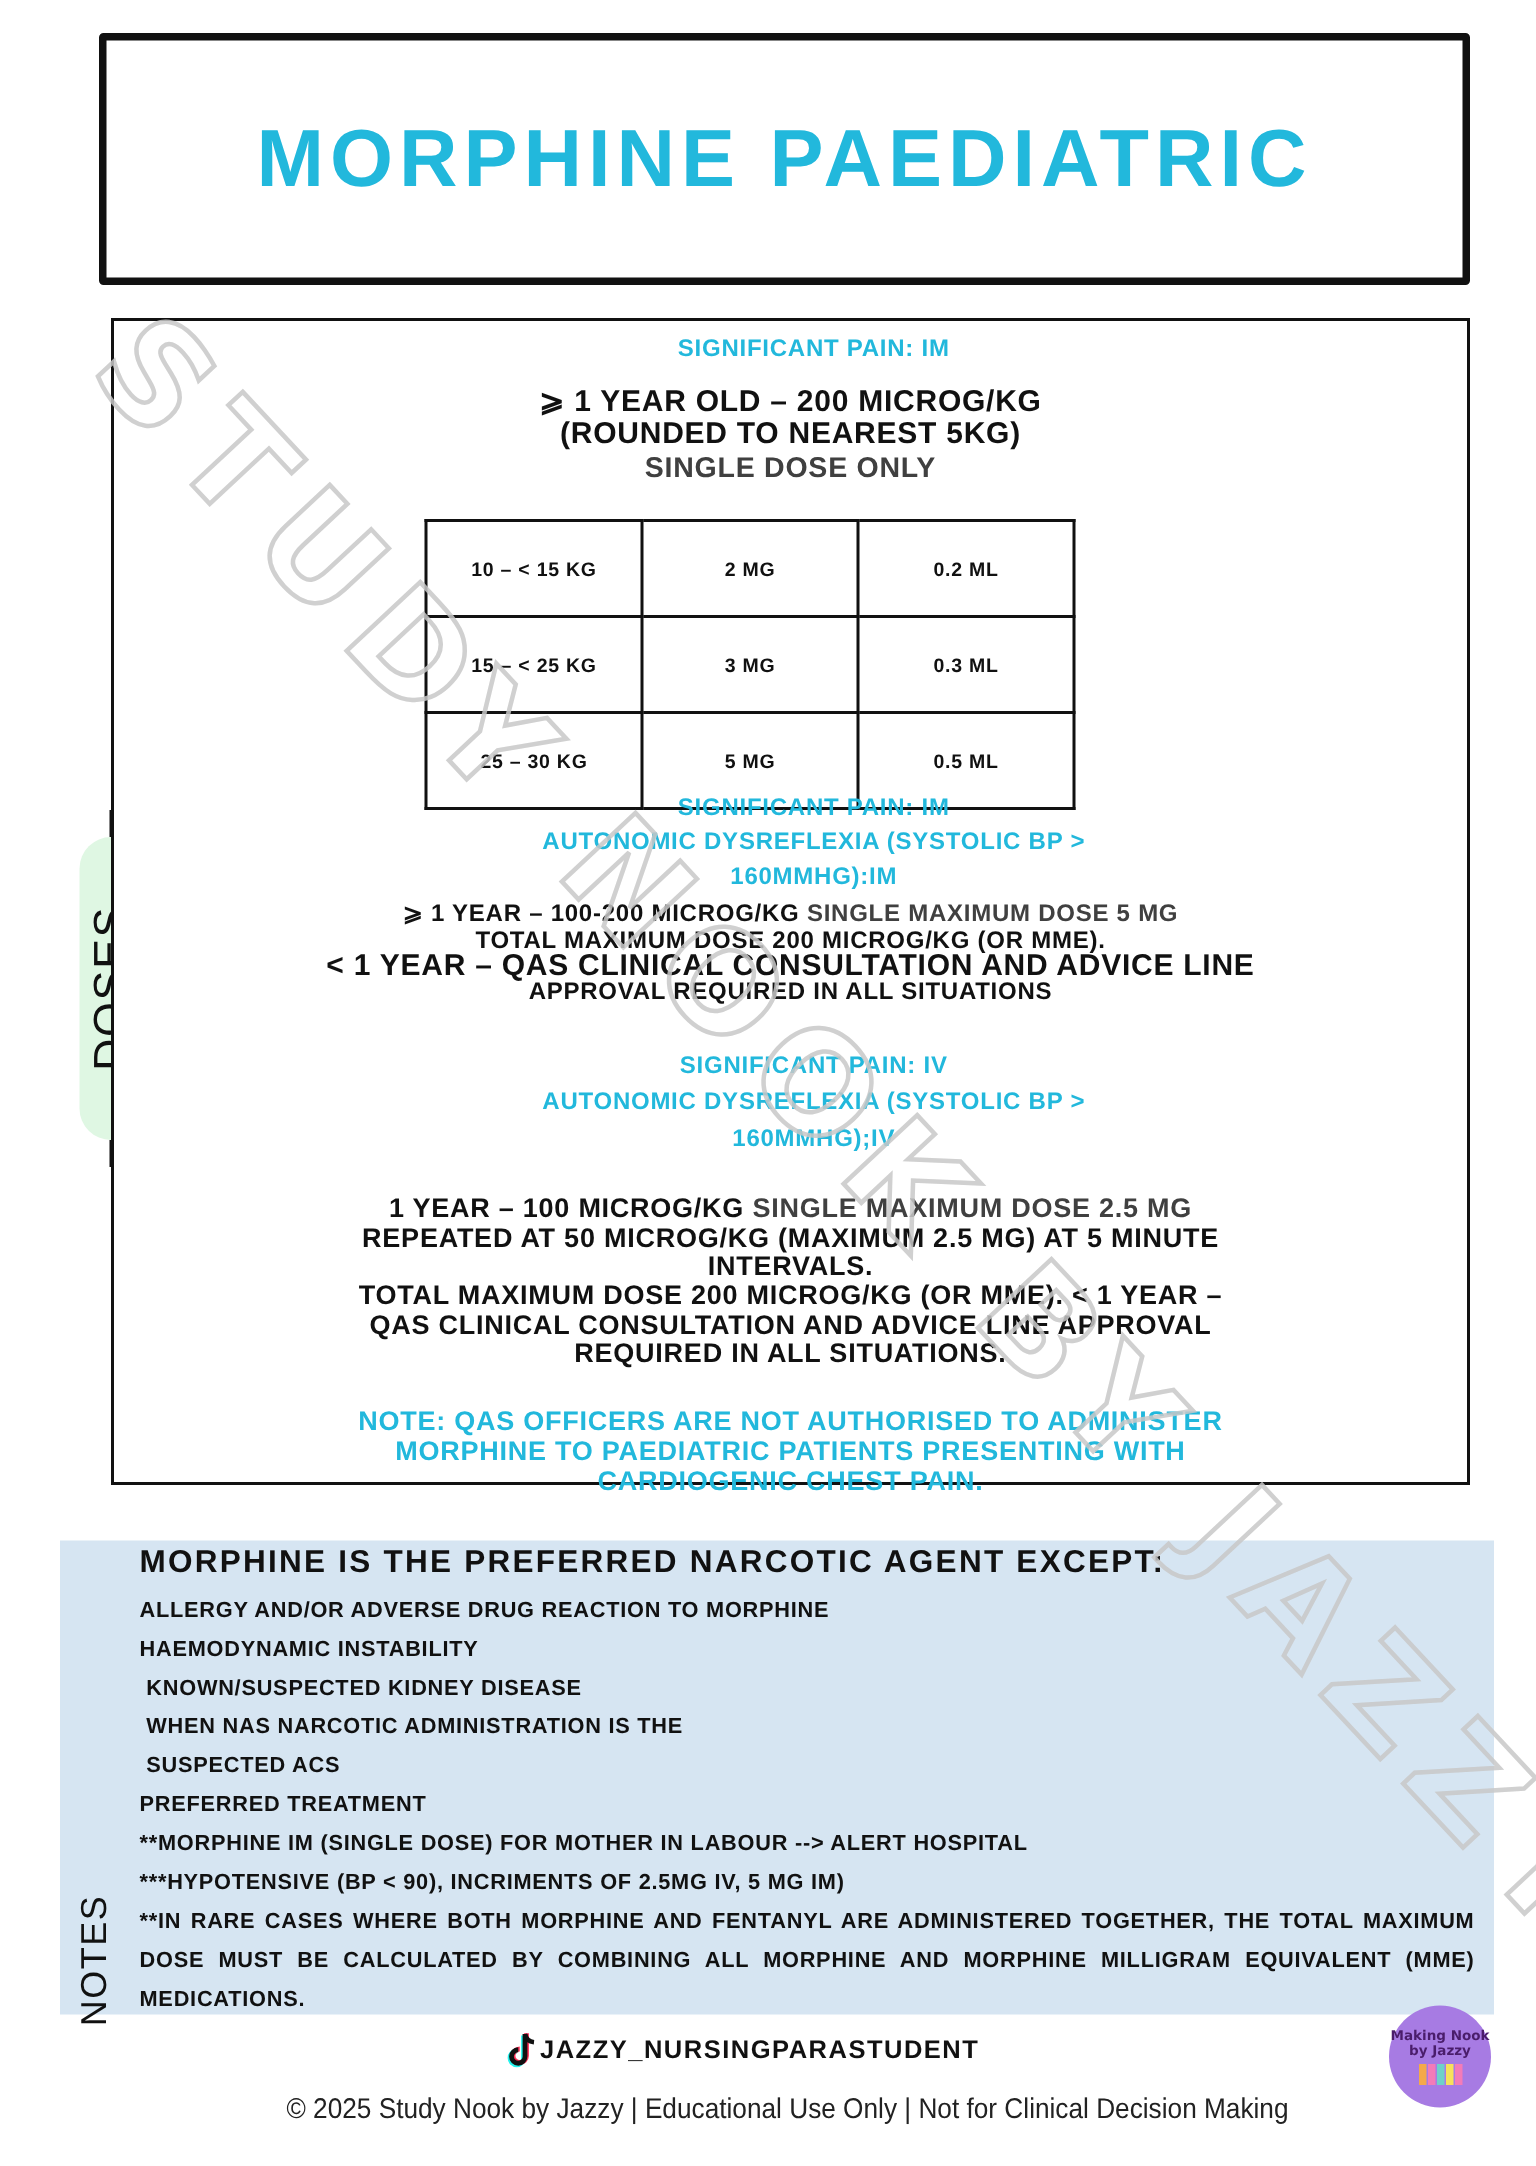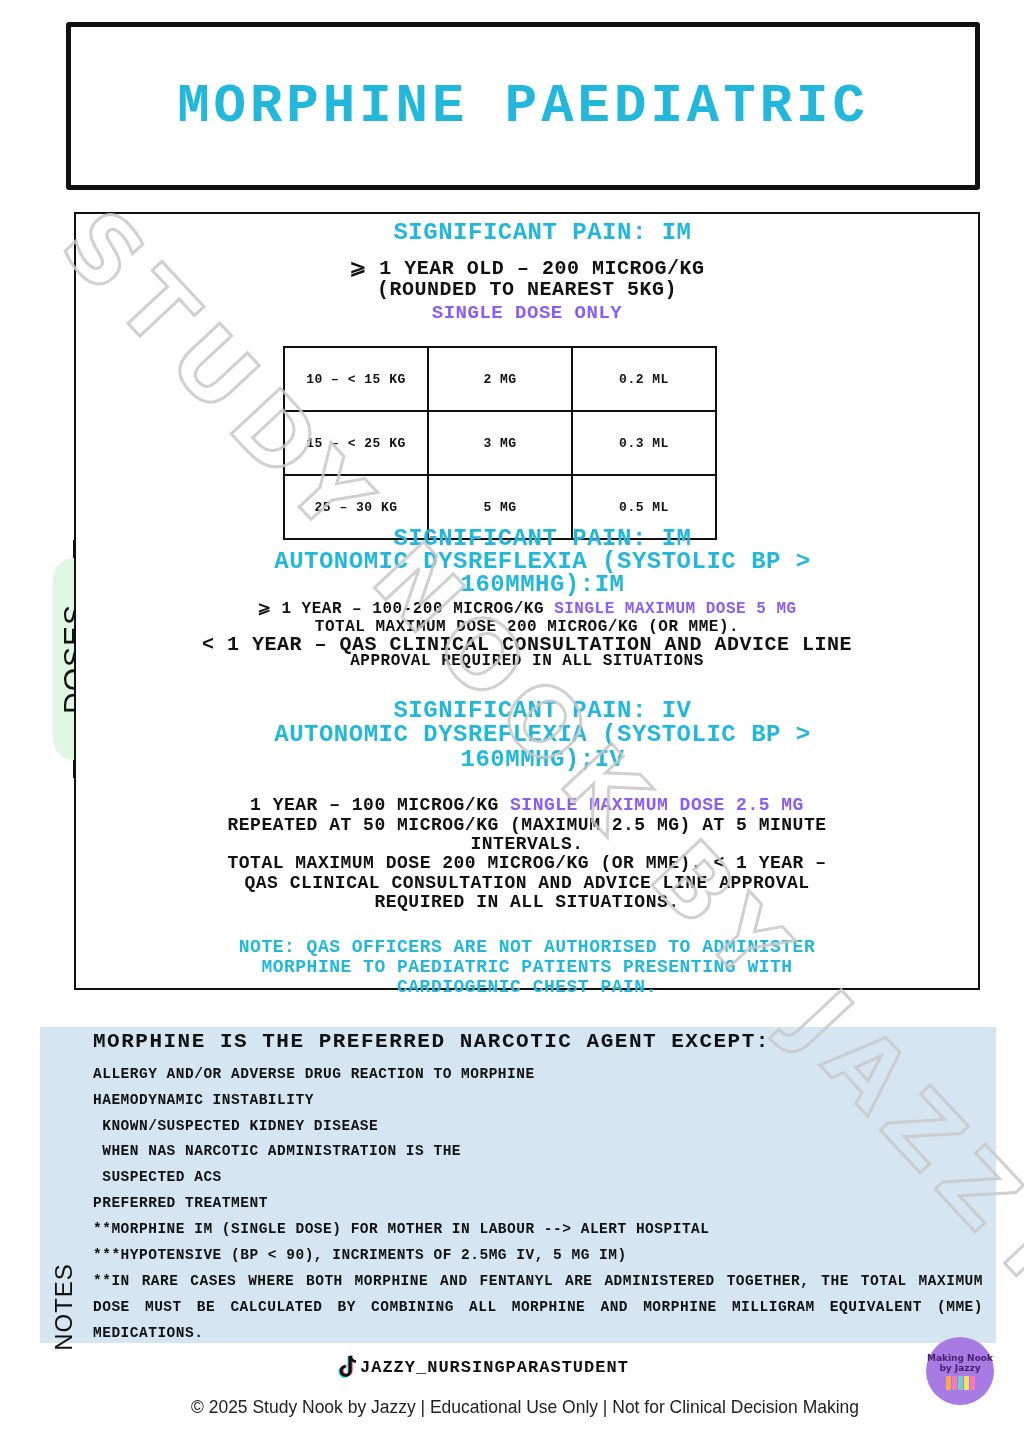--- a/index.html
+++ b/index.html
@@ -2,21 +2,21 @@
 <html><head>
 <meta charset="utf-8">
 <style>
   html, body { margin: 0; padding: 0; }
   body {
     width: 1024px; height: 1444px; position: relative; overflow: hidden;
     background: #ffffff;
     font-family: "DejaVu Sans", sans-serif;
     color: #111;
   }
-  .hand { font-family: Liberation Mono, monospace; font-weight: bold; text-transform: uppercase; letter-spacing: 0.5px; }
+  .hand { font-family: Liberation Sans, sans-serif; font-weight: bold; text-transform: uppercase; letter-spacing: 0.5px; }
   .title-box {
     position: absolute; left: 66px; top: 22px; width: 904px; height: 158px;
     border: 5px solid #111; border-radius: 3px; background: #fff;
     display: flex; align-items: center; justify-content: center;
   }
   .title-box h1 {
     margin: 0; color: #22b8dc; font-size: 54px; letter-spacing: 4px;
   }
   .doses-box {
     position: absolute; left: 74px; top: 212px; width: 902px; height: 774px;
@@ -27,22 +27,22 @@
     background: #dff7e3; border-radius: 21px;
     display: flex; align-items: center; justify-content: center;
   }
   .doses-tab span {
     transform: rotate(-90deg); white-space: nowrap;
     font-family: "Liberation Sans", sans-serif; font-size: 30px; color: #111; letter-spacing: 1px;
   }
   .tick { position: absolute; left: 73px; width: 2px; background: #111; }
   .center { position: absolute; left: 0; right: 0; text-align: center; }
   .blue { color: #22b8dc; }
-  .red { color: #8b5cf6; }
-  .h-blue { font-size: 24px; line-height: 25px; padding-left: 31px; }
+  .red { color: #404040; }
+  .h-blue { font-size: 16px; line-height: 25px; padding-left: 31px; }
   .body-black { font-size: 18px; line-height: 19px; color: #111; }
   .dose-table {
     position: absolute; left: 207px; top: 132px; width: 434px; height: 184px;
     border-collapse: collapse;
   }
   .dose-table td {
     border: 2px solid #111; text-align: center; font-size: 13px; font-weight: bold;
     width: 33.3%; height: 60px;
   }
   .notes-panel {

